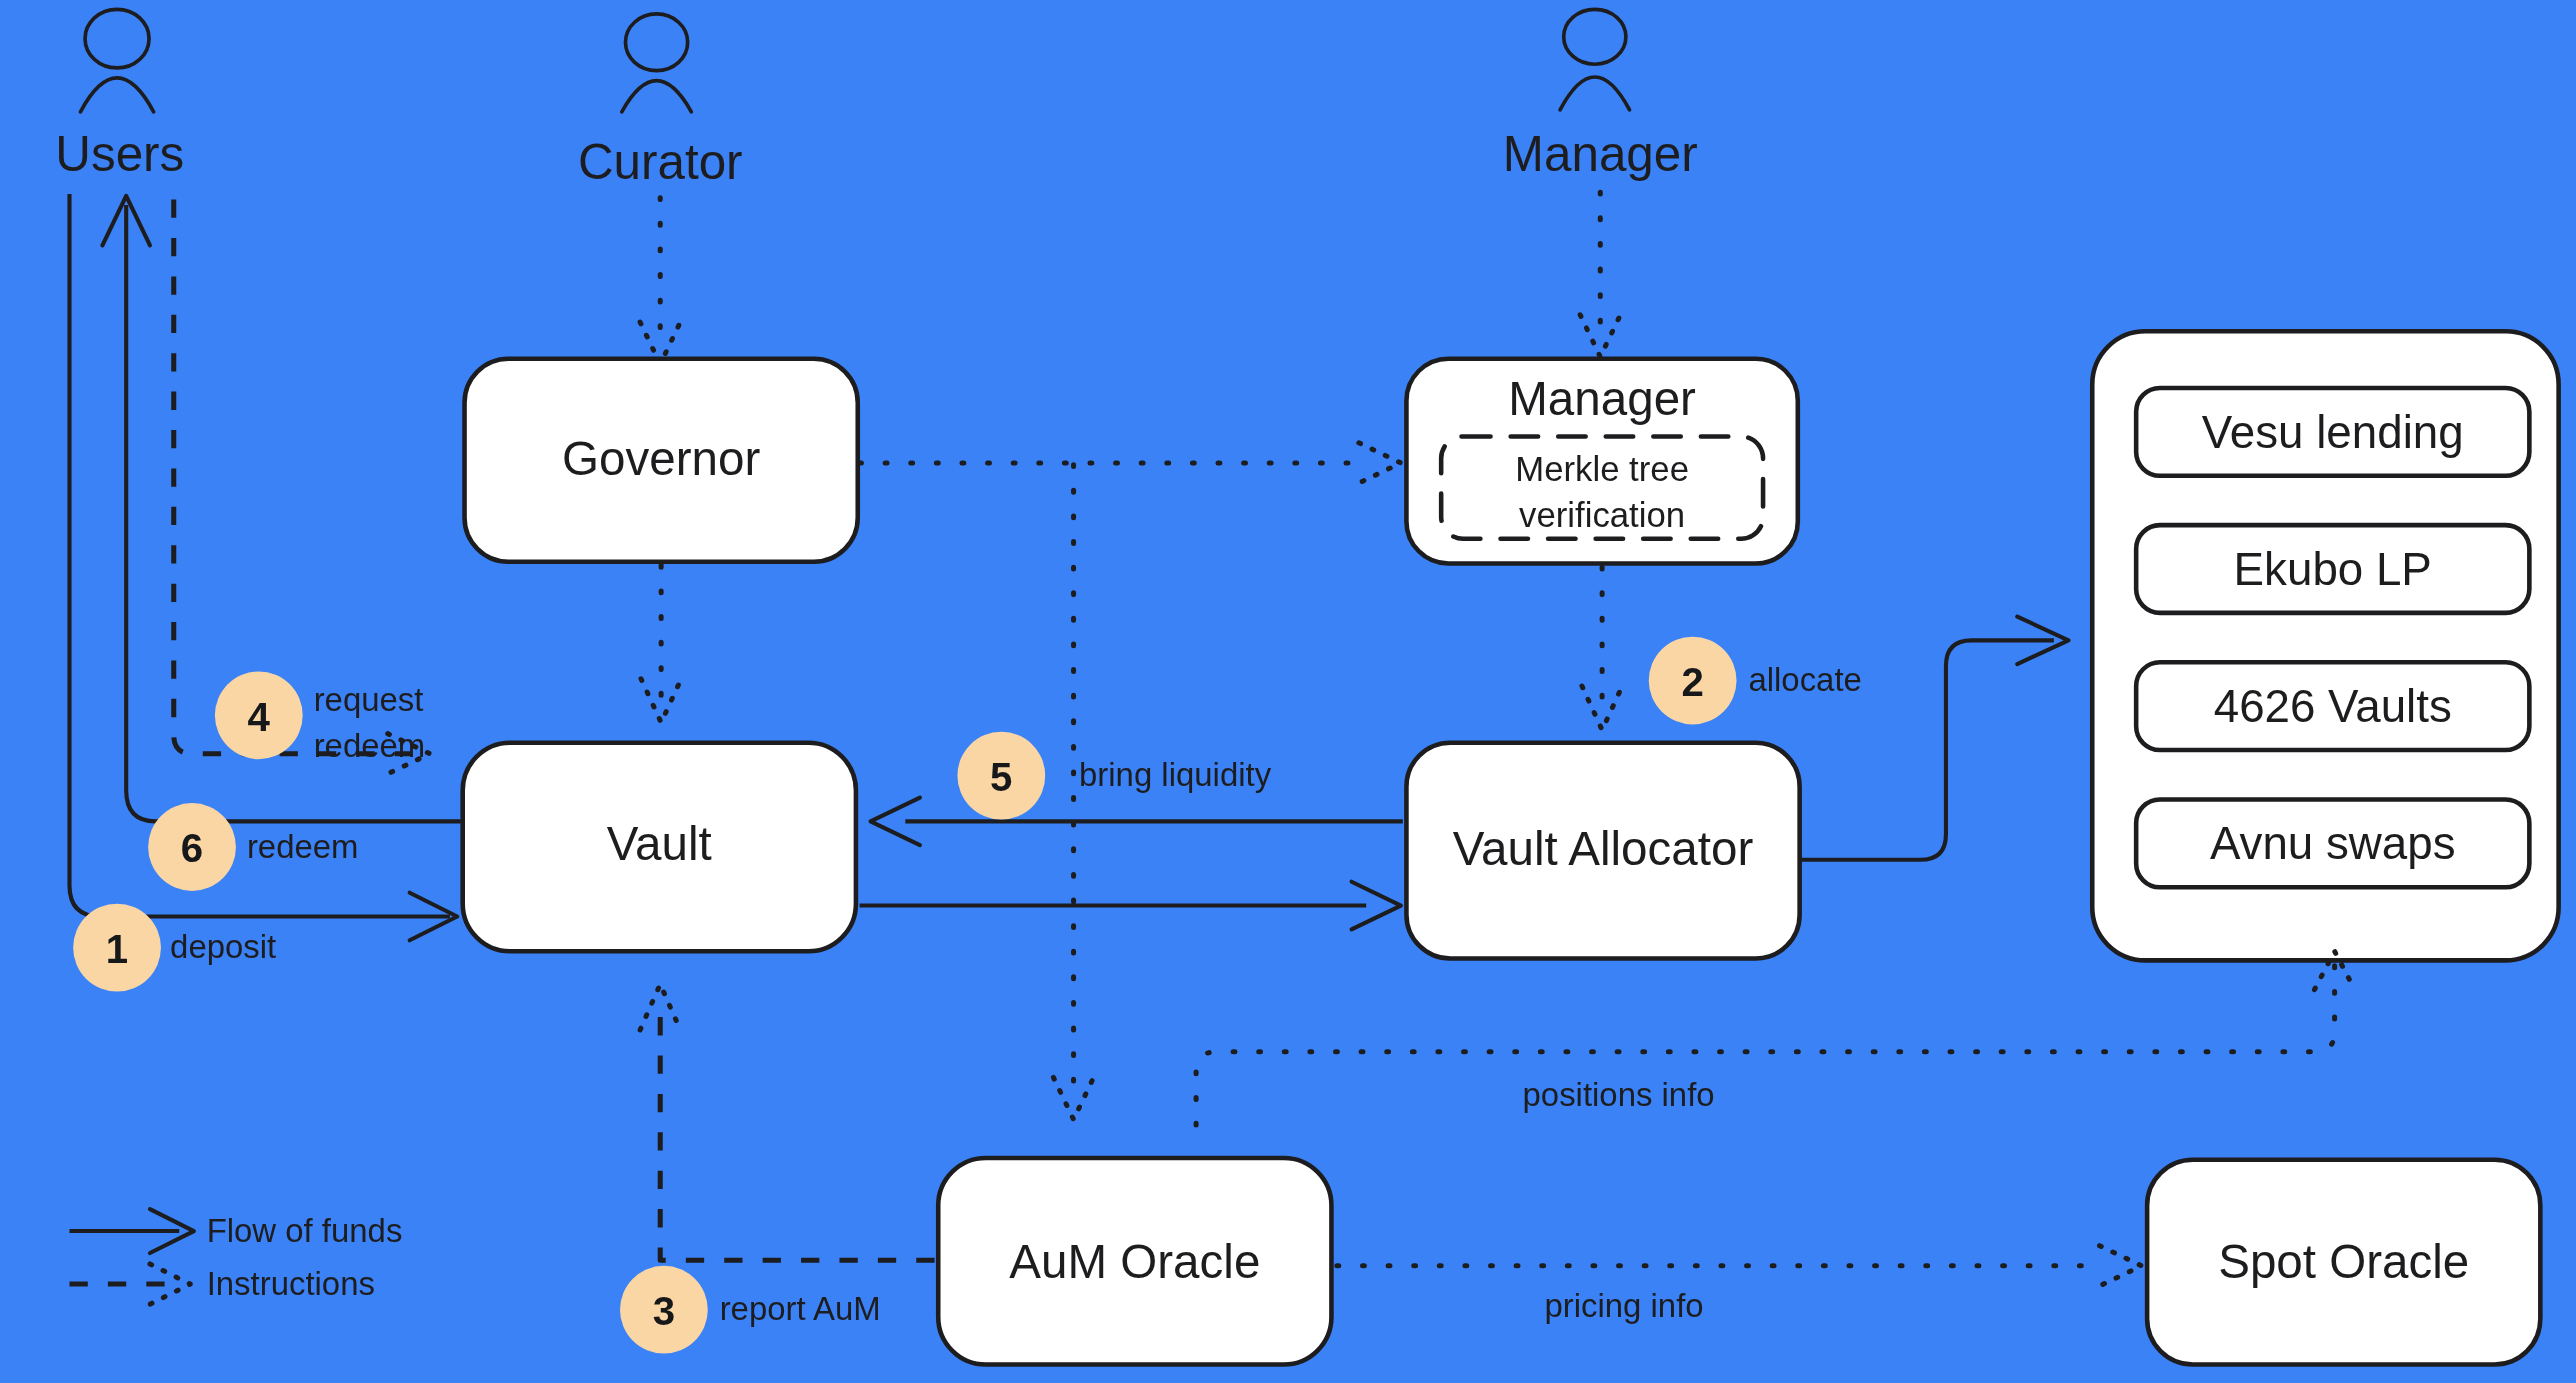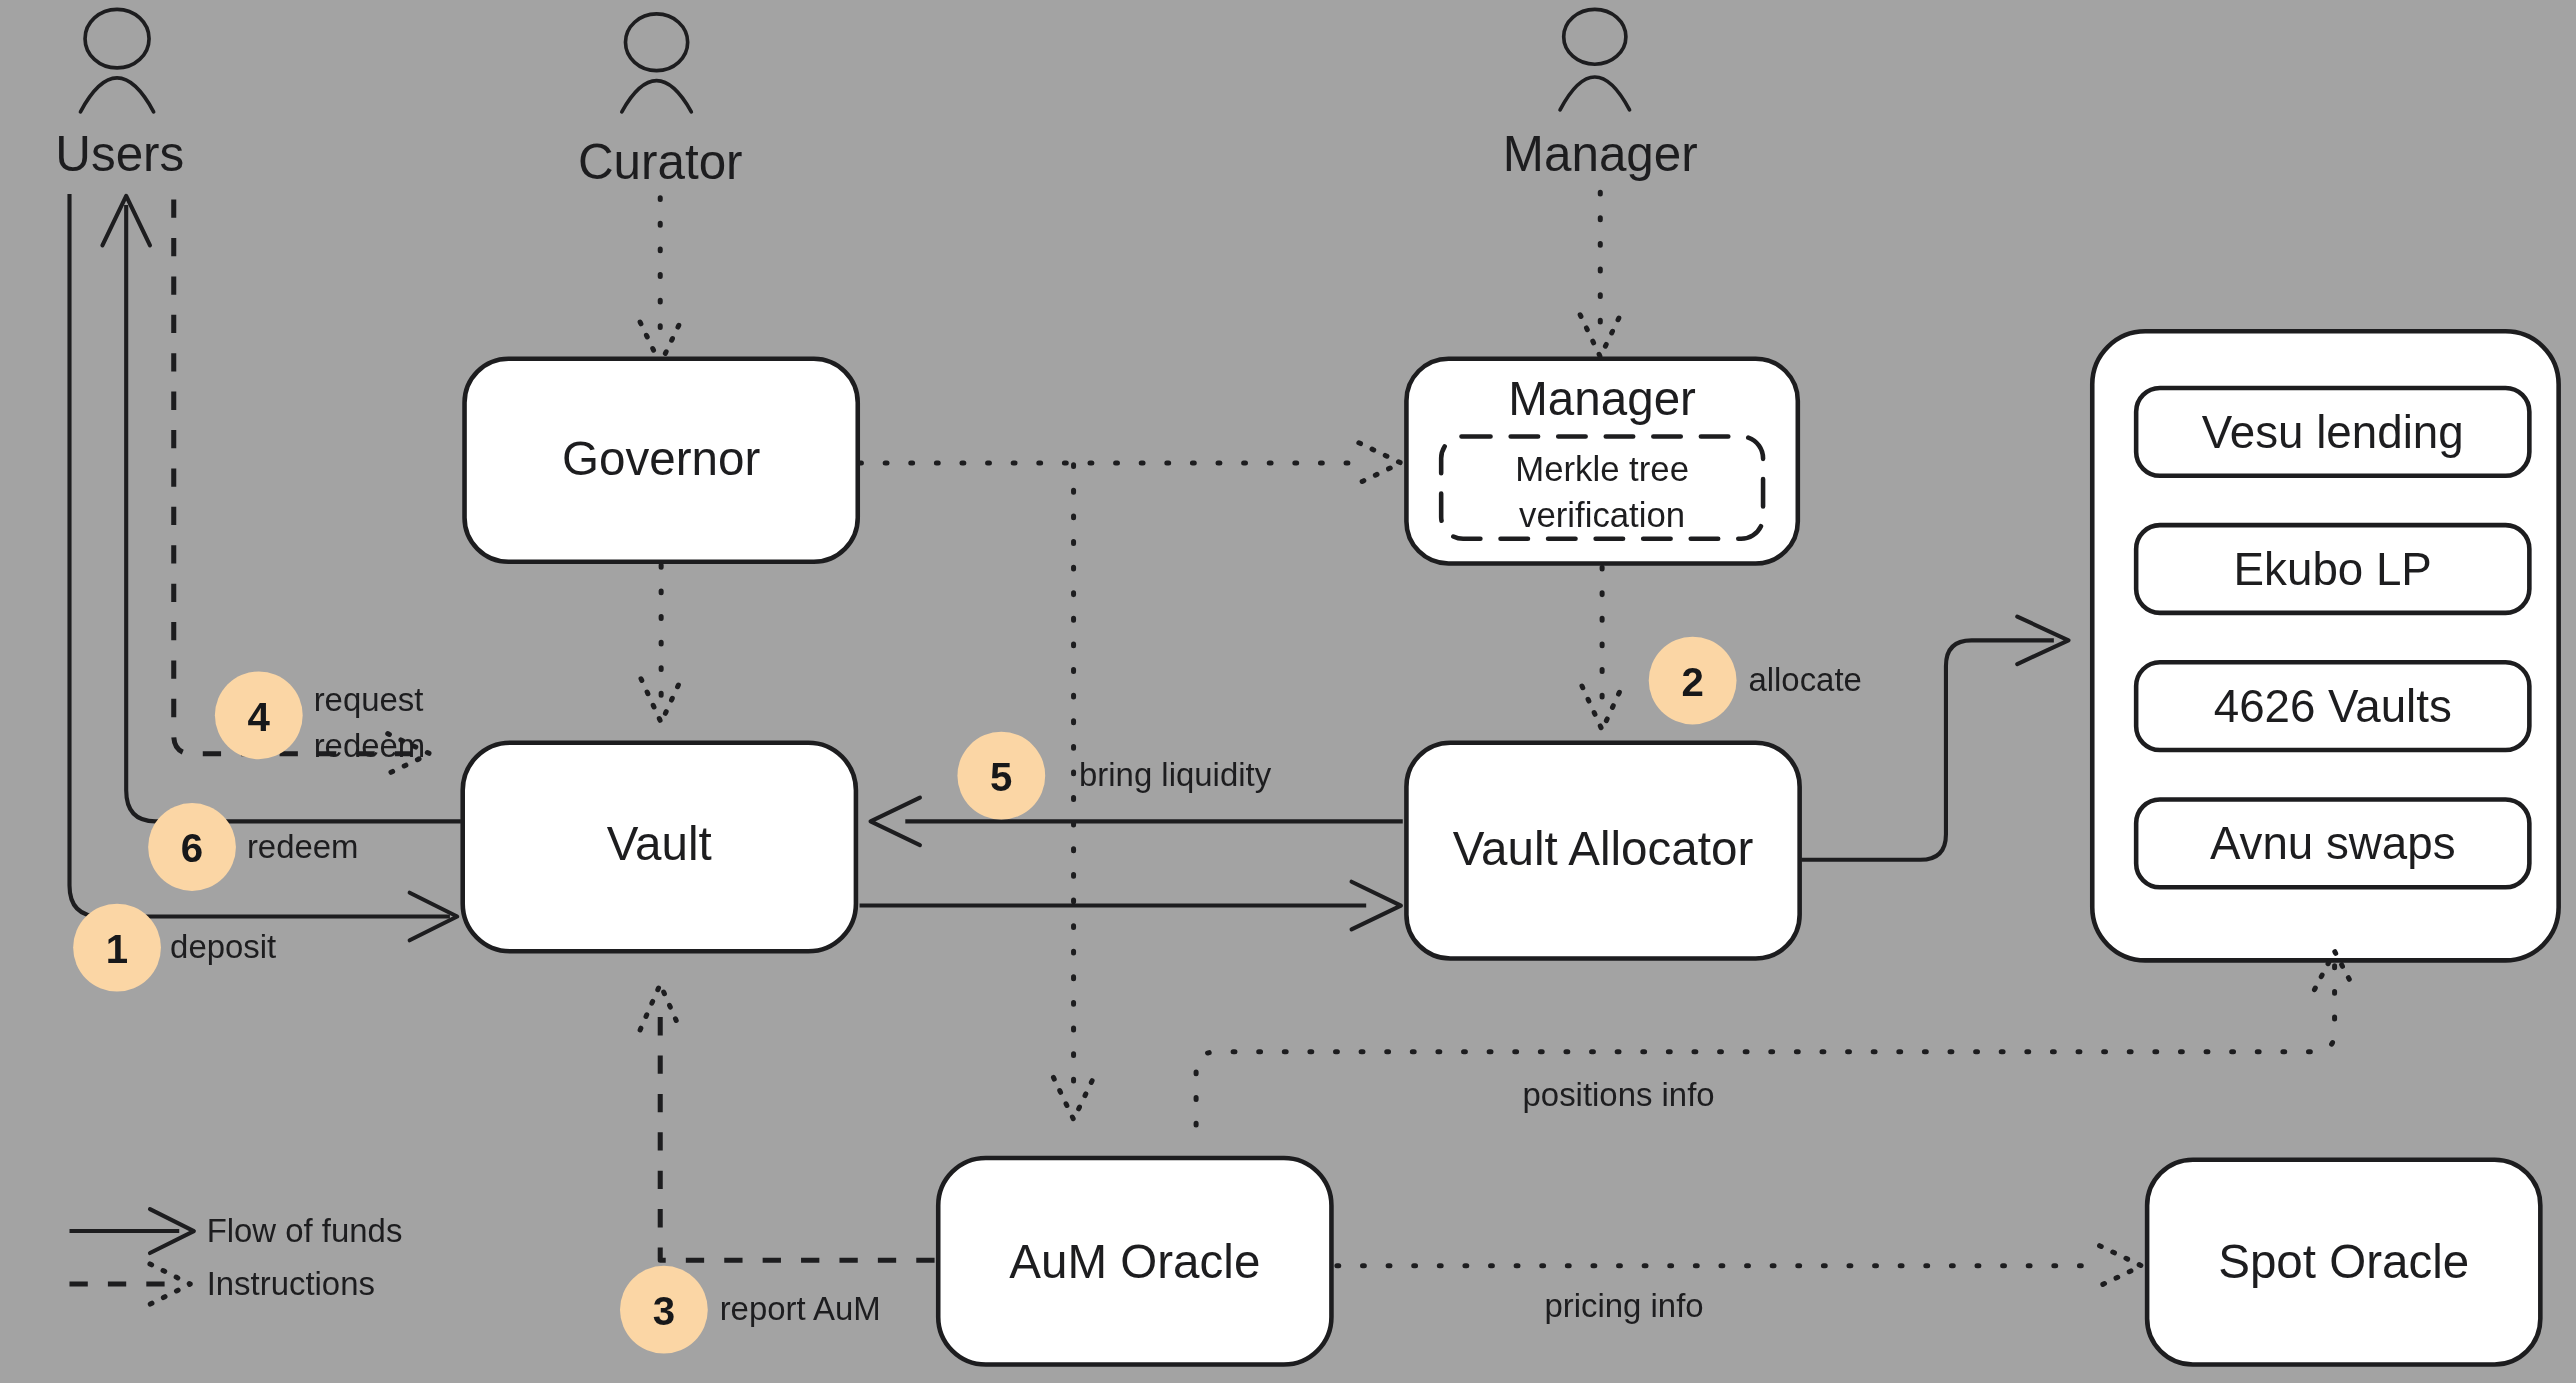--- a/index.html
+++ b/index.html
@@ -10,21 +10,21 @@
   body {
     width: 2576px;
     height: 1384px;
     font-family: "Liberation Sans", sans-serif;
     overflow: hidden;
   }
   #diagram-root {
     position: relative;
     width: 2576px;
     height: 1384px;
-    background: #a3a3a3;
+    background: #3b82f6;
   }
   svg#scene {
     position: absolute;
     top: 0; left: 0;
     width: 2576px;
     height: 1384px;
     display: block;
   }
   .stroke-thin {
     fill: none;

